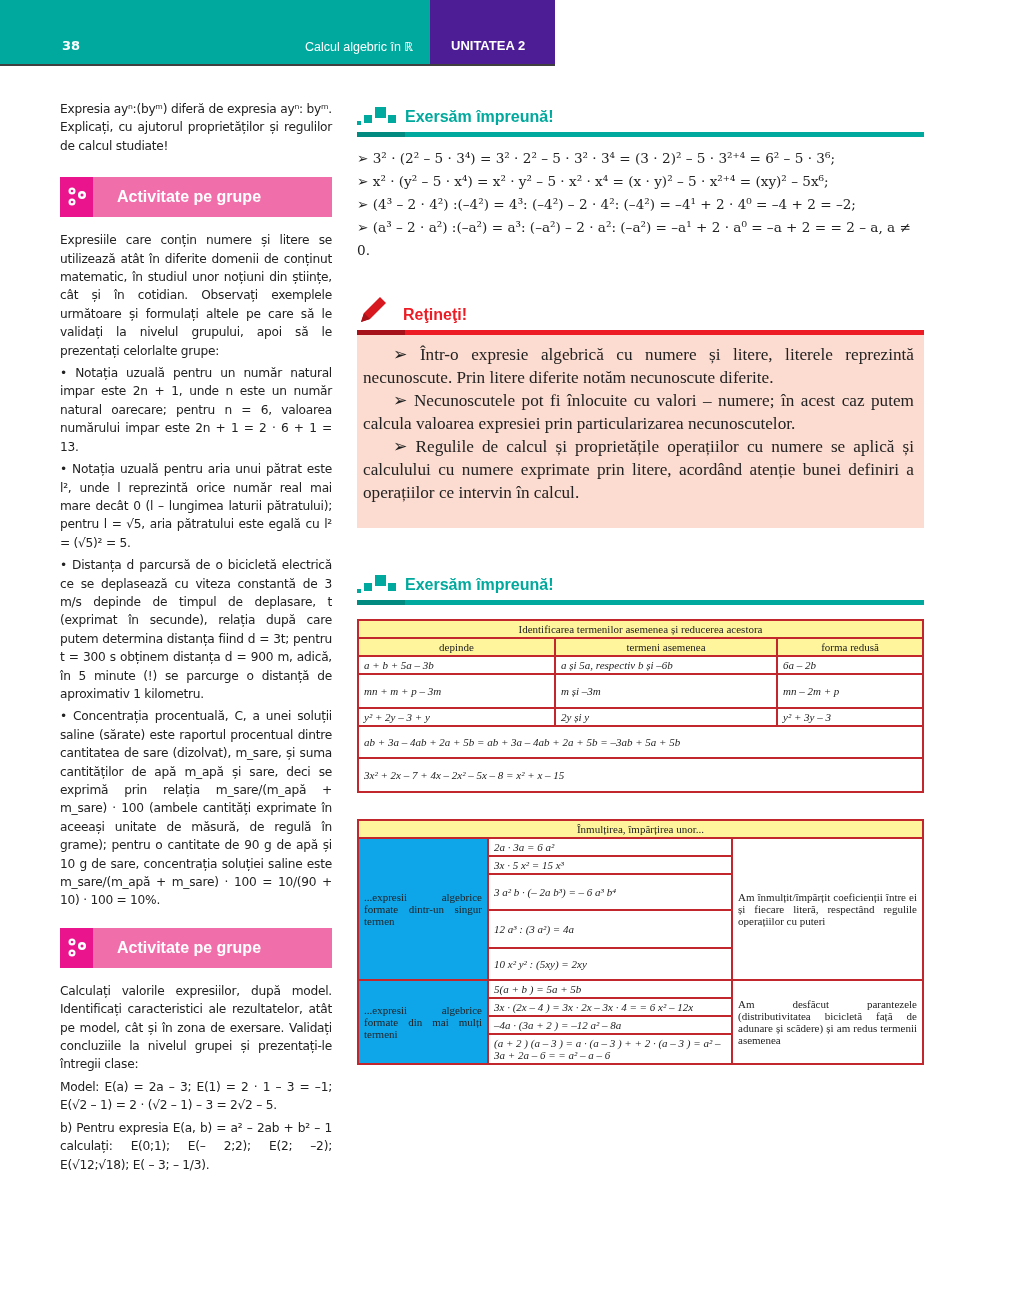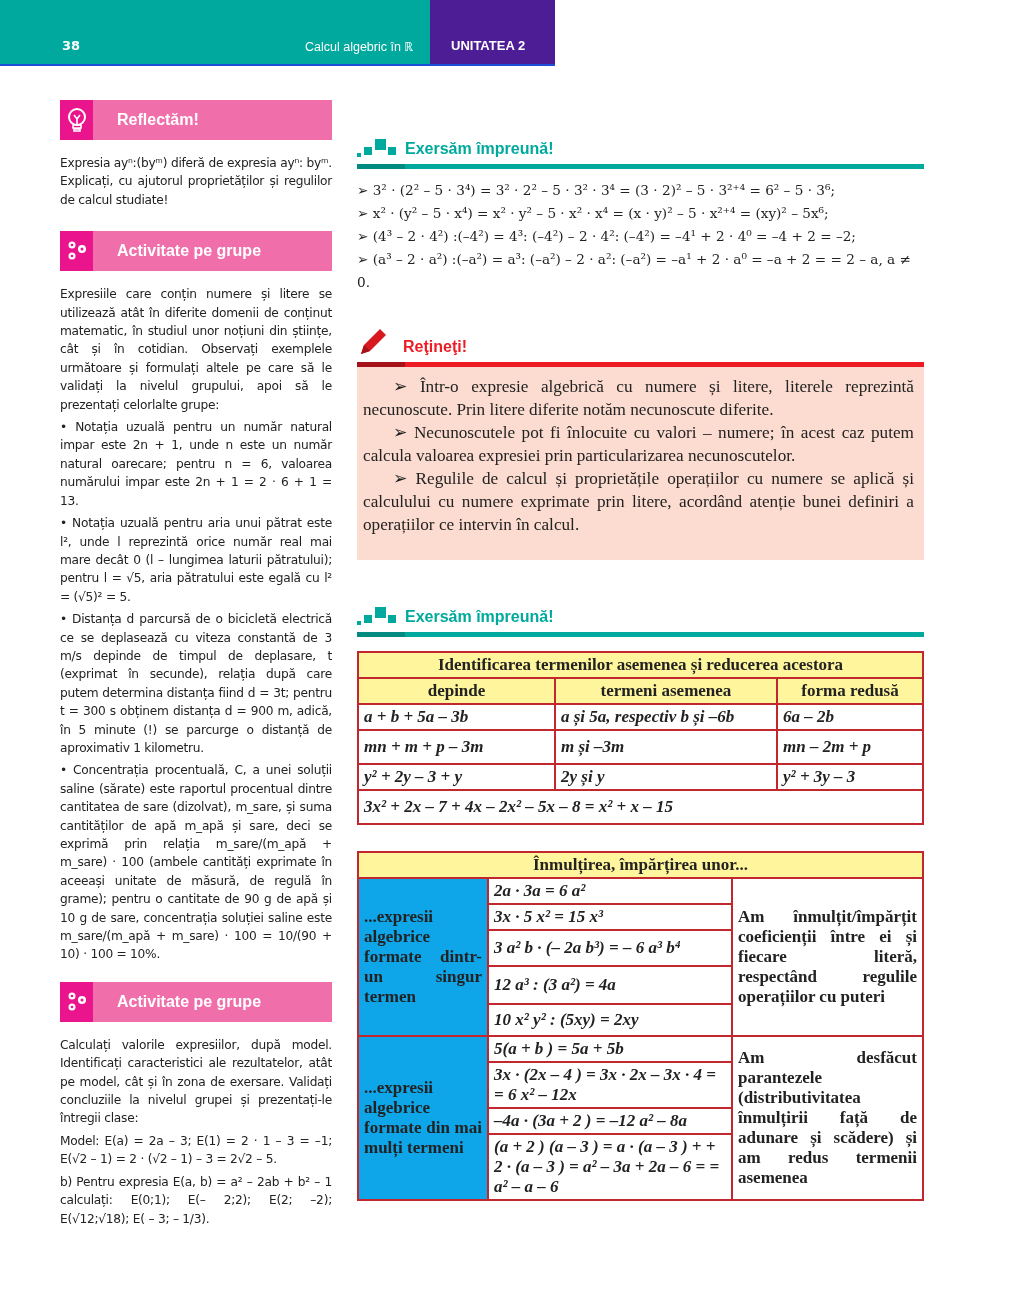--- a/index.html
+++ b/index.html
@@ -1,65 +1,56 @@
 <!DOCTYPE html>
 <html><head>
 <meta charset="utf-8">
 <style>
   html,body{margin:0;padding:0;background:#fff;}
   body{width:1024px;height:1298px;position:relative;overflow:hidden;font-family:"DejaVu Sans",sans-serif;color:#222;}
-  .header{position:absolute;left:0;top:0;width:555px;height:64px;background:#00a99d;color:#fff;border-bottom:2px solid #1d4ed8;}
+  .header{position:absolute;left:0;top:0;width:555px;height:64px;background:#00a99d;color:#fff;border-bottom:2px solid #404040;}
   .header .pnum{position:absolute;left:62px;top:38px;font-size:13px;font-weight:bold;}
   .header .htitle{position:absolute;left:305px;top:38px;font-size:12.5px;font-family:"Liberation Sans",sans-serif;}
   .header .unit{position:absolute;left:430px;top:0;width:125px;height:64px;background:#4c1d95;}
   .header .unit span{position:absolute;left:21px;top:38px;font-size:13px;font-weight:bold;font-family:"Liberation Sans",sans-serif;}
 
   .left{position:absolute;left:60px;top:100px;width:272px;}
   .pinkbar{display:flex;height:40px;background:#f06eaa;margin-bottom:14px;}
   .pinkbar .ic{width:33px;background:#ea148c;display:flex;align-items:center;justify-content:center;}
   .pinkbar .lbl{color:#fff;font-weight:bold;font-size:16px;font-family:"Liberation Sans",sans-serif;line-height:40px;padding-left:24px;}
   .lp{font-size:12.2px;line-height:18.4px;text-align:justify;margin:0 0 4px 0;font-family:"DejaVu Sans",sans-serif;letter-spacing:-0.25px;}
 
-  .right{position:absolute;left:357px;top:100px;width:567px;margin-top:32px;}
+  .right{position:absolute;left:357px;top:100px;width:567px;}
   .sechead{display:flex;align-items:flex-end;height:26px;}
   .sechead .t{font-weight:bold;color:#00a99d;font-size:16px;font-family:"Liberation Sans",sans-serif;margin-left:8px;}
   .tealrule{height:5px;background:#00a99d;position:relative;margin-top:6px;}
   .tealrule:before{content:"";position:absolute;left:0;top:0;width:48px;height:5px;background:#008a80;}
   .redrule{height:5px;background:#ed1c24;position:relative;}
   .redrule:before{content:"";position:absolute;left:0;top:0;width:48px;height:5px;background:#a5121a;}
   .eq{font-family:"DejaVu Serif",serif;font-size:13.6px;line-height:23px;margin:0;white-space:nowrap;}
   .retbox{background:#fcdcd0;padding:8px 10px 24px 6px;font-family:"Liberation Serif",serif;font-size:17.2px;line-height:23px;text-align:justify;}
   .retbox p{margin:0;text-indent:30px;}
-  table{border-collapse:collapse;width:567px;font-family:"Liberation Serif",serif;font-size:17px;font-weight:bold;}
+  table{border-collapse:collapse;width:567px;font-family:"Liberation Serif",serif;font-size:11px;}
   td{border:2px solid #c1272d;padding:2px 5px;vertical-align:middle;}
   .yel{background:#fff59d;text-align:center;}
   .ycell{background:#0ea5e9;}
   .it{font-style:italic;}
 </style>
 </head>
 <body>
 
 <div class="header">
   <span class="pnum">38</span>
   <span class="htitle">Calcul algebric în ℝ</span>
   <div class="unit">
       <span>UNITATEA 2</span>
     </div>
 </div>
 
 <div class="left">
-  <div class="pinkbar">
-    <div class="ic">
-      <svg width="22" height="26" viewBox="0 0 22 26">
-          <circle cx="11" cy="10" r="8" fill="none" stroke="#fff" stroke-width="2"></circle>
-          <path d="M7 18h8v3H7zM8 22h6v2H8zM8 8l3 4 3-4M11 12v5" fill="none" stroke="#fff" stroke-width="1.6"></path>
-        </svg>
-    </div>
-    <div class="lbl">Reflectăm!</div>
-  </div>
   <p class="lp" style="margin-bottom:22px">Expresia ayⁿ:(byᵐ) diferă de expresia ayⁿ: byᵐ. Explicați, cu ajutorul proprietăților și regulilor de calcul studiate!</p>
 
   <div class="pinkbar">
     <div class="ic">
       <svg width="24" height="24" viewBox="0 0 24 24">
           <g fill="#fff">
             <circle cx="7" cy="6" r="3.5"></circle>
             <circle cx="17" cy="10" r="4"></circle>
             <circle cx="7" cy="17" r="3.5"></circle>
           </g>
@@ -161,20 +152,23 @@
     <tr style="height:34px">
           <td class="it">mn + m + p – 3m</td>
           <td class="it">m și –3m</td>
           <td class="it">mn – 2m + p</td>
         </tr>
     <tr style="height:16px">
           <td class="it">y² + 2y – 3 + y</td>
           <td class="it">2y și y</td>
           <td class="it">y² + 3y – 3</td>
         </tr>
+    <tr style="height:32px">
+          <td colspan="3" class="it">ab + 3a – 4ab + 2a + 5b = ab + 3a – 4ab + 2a + 5b = –3ab + 5a + 5b</td>
+        </tr>
     <tr style="height:34px">
           <td colspan="3" class="it">3x² + 2x – 7 + 4x – 2x² – 5x – 8 = x² + x – 15</td>
         </tr>
   </tbody>
     </table>
 
   <table style="margin-top:26px">
     <tbody>
         <tr>
           <td colspan="3" class="yel">Înmulțirea, împărțirea unor...</td>
@@ -192,21 +186,21 @@
         </tr>
     <tr style="height:38px">
           <td class="it">12 a³ : (3 a²) = 4a</td>
         </tr>
     <tr style="height:32px">
           <td class="it">10 x² y² : (5xy) = 2xy</td>
         </tr>
     <tr>
       <td rowspan="4" class="ycell" style="text-align:justify">...expresii algebrice formate din mai mulți termeni</td>
       <td class="it">5(a + b ) = 5a + 5b</td>
-      <td rowspan="4" style="text-align:justify">Am desfăcut parantezele (distributivitatea înmulțirii față de adunare și scădere) și am redus termenii asemenea</td>
+      <td rowspan="4" style="text-align:justify">Am desfăcut parantezele (distributivitatea bicicletă față de adunare și scădere) și am redus termenii asemenea</td>
     </tr>
     <tr>
           <td class="it">3x · (2x – 4 ) = 3x · 2x – 3x · 4 = = 6 x² – 12x</td>
         </tr>
     <tr>
           <td class="it">–4a · (3a + 2 ) = –12 a² – 8a</td>
         </tr>
     <tr>
           <td class="it">(a + 2 ) (a – 3 ) = a · (a – 3 ) + + 2 · (a – 3 ) = a² – 3a + 2a – 6 = = a² – a – 6</td>
         </tr>

